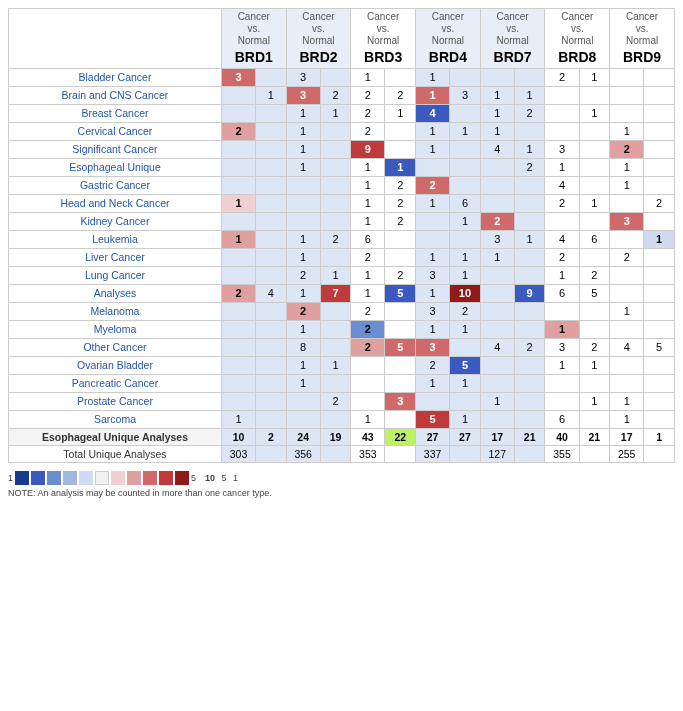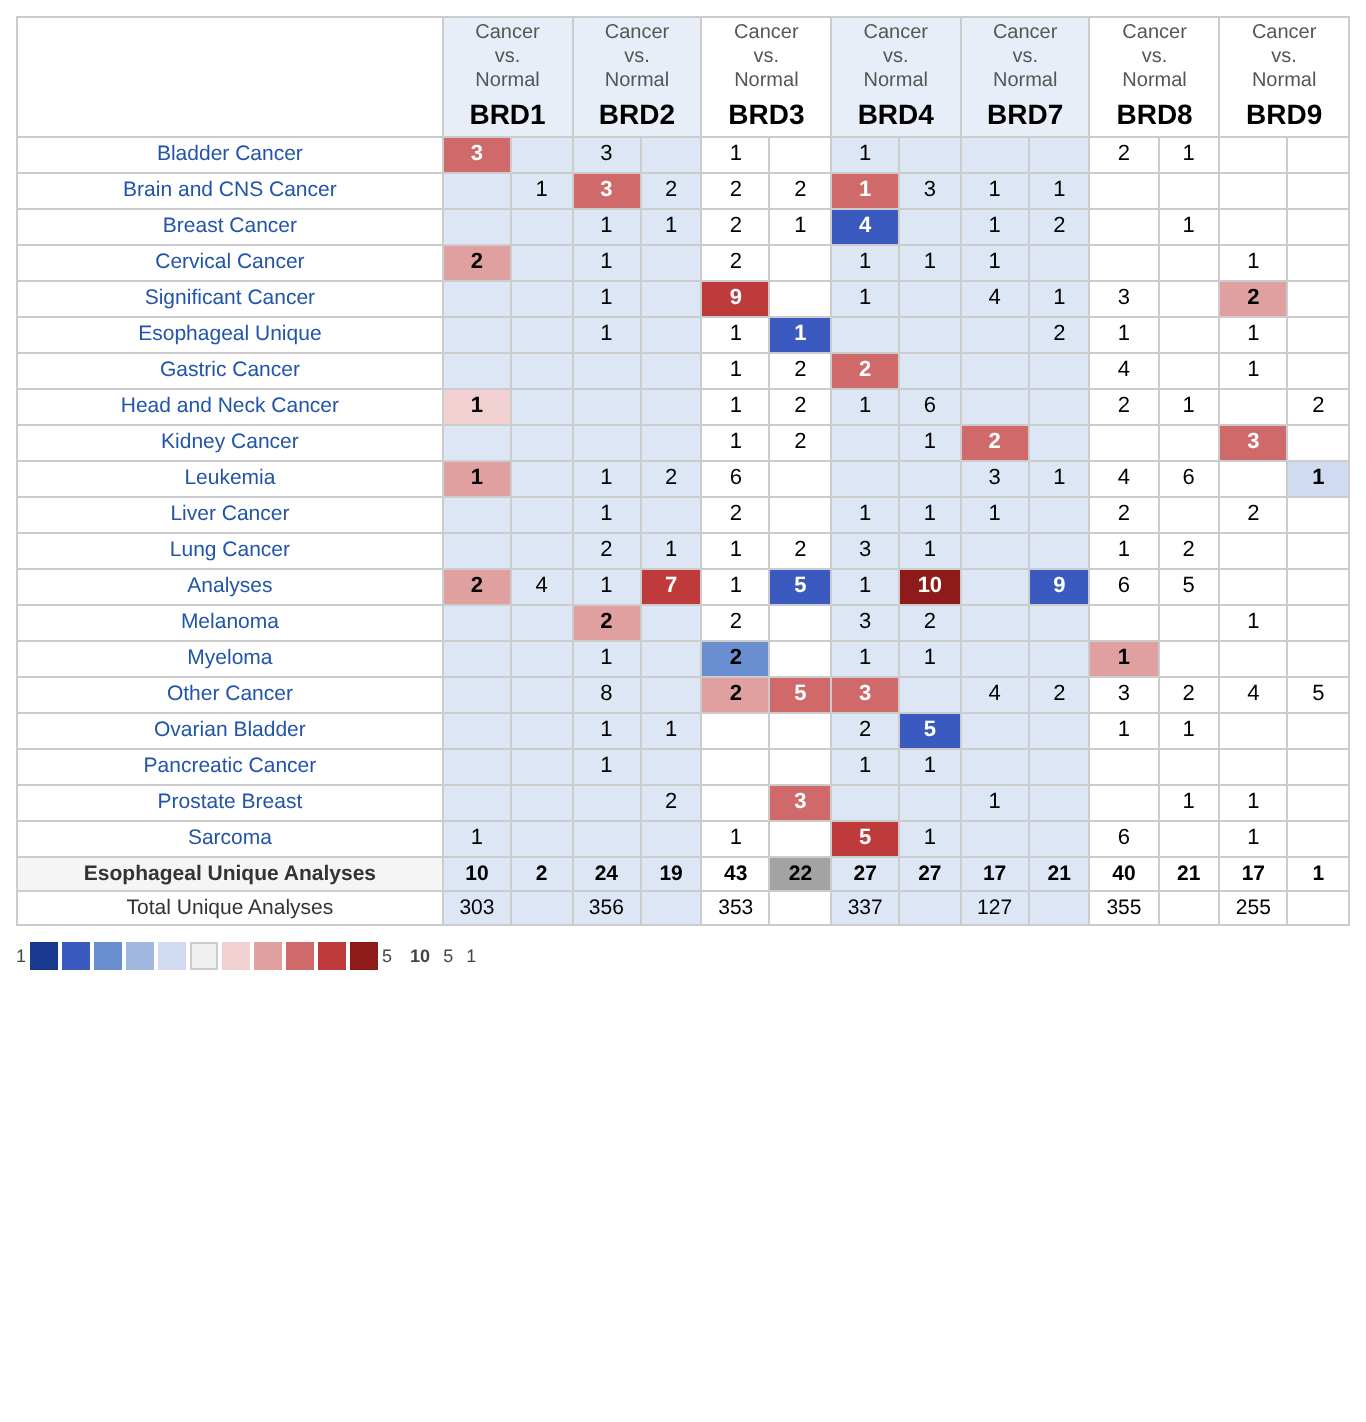--- a/index.html
+++ b/index.html
@@ -369,21 +369,21 @@
         <td style="background-color: rgb(220, 230, 245); min-width: 22px; height: 18px;">1</td>
         <td style="background-color: rgb(220, 230, 245); min-width: 22px; height: 18px;">1</td>
         <td style="background-color: rgb(220, 230, 245); min-width: 22px; height: 18px;"></td>
         <td style="background-color: rgb(220, 230, 245); min-width: 22px; height: 18px;"></td>
         <td style="background-color: rgb(255, 255, 255); min-width: 22px; height: 18px;"></td>
         <td style="background-color: rgb(255, 255, 255); min-width: 22px; height: 18px;"></td>
         <td style="background-color: rgb(255, 255, 255); min-width: 22px; height: 18px;"></td>
         <td style="background-color: rgb(255, 255, 255); min-width: 22px; height: 18px;"></td>
       </tr>
       <tr>
-        <td class="row-label"><a class="row-link">Prostate Breast</a></td>
+        <td class="row-label"><a class="row-link">Prostate Cancer</a></td>
         <td style="background-color: rgb(220, 230, 245); min-width: 22px; height: 18px;"></td>
         <td style="background-color: rgb(220, 230, 245); min-width: 22px; height: 18px;"></td>
         <td style="background-color: rgb(220, 230, 245); min-width: 22px; height: 18px;"></td>
         <td style="background-color: rgb(220, 230, 245); min-width: 22px; height: 18px;">2</td>
         <td style="background-color: rgb(255, 255, 255); min-width: 22px; height: 18px;"></td>
         <td style="background-color: rgb(208, 106, 106); min-width: 22px; height: 18px; color: rgb(255, 255, 255); font-weight: bold;">3</td>
         <td style="background-color: rgb(220, 230, 245); min-width: 22px; height: 18px;"></td>
         <td style="background-color: rgb(220, 230, 245); min-width: 22px; height: 18px;"></td>
         <td style="background-color: rgb(220, 230, 245); min-width: 22px; height: 18px;">1</td>
         <td style="background-color: rgb(220, 230, 245); min-width: 22px; height: 18px;"></td>
@@ -411,21 +411,21 @@
       </tr>
     </tbody>
   <tfoot id="table-foot">
   <tr class="footer-sig">
         <td class="row-label">Esophageal Unique Analyses</td>
         <td style="background-color: rgb(220, 230, 245);">10</td>
         <td style="background-color: rgb(220, 230, 245);">2</td>
         <td style="background-color: rgb(220, 230, 245);">24</td>
         <td style="background-color: rgb(220, 230, 245);">19</td>
         <td style="background-color: rgb(255, 255, 255);">43</td>
-        <td style="background-color: #a3a3a3;">22</td>
+        <td style="background-color: #bef264;">22</td>
         <td style="background-color: rgb(220, 230, 245);">27</td>
         <td style="background-color: rgb(220, 230, 245);">27</td>
         <td style="background-color: rgb(220, 230, 245);">17</td>
         <td style="background-color: rgb(220, 230, 245);">21</td>
         <td style="background-color: rgb(255, 255, 255);">40</td>
         <td style="background-color: rgb(255, 255, 255);">21</td>
         <td style="background-color: rgb(255, 255, 255);">17</td>
         <td style="background-color: rgb(255, 255, 255);">1</td>
       </tr>
       <tr class="footer-total">
@@ -463,13 +463,14 @@
     <span class="legend-box" style="background:#bf3a3a;"></span>
     <span class="legend-box" style="background:#8f1a1a;"></span>
     <span style="font-size:9px;">5</span>
     &nbsp;&nbsp;
     <span style="font-size:9px;font-weight:bold;">10</span>
     &nbsp;
     <span style="font-size:9px;">5</span>
     &nbsp;
     <span style="font-size:9px;">1</span>
   </div>
+  <div style="font-size:9px;">NOTE: An analysis may be counted in more than one cancer type.</div>
 </div>
 
 </body></html>

